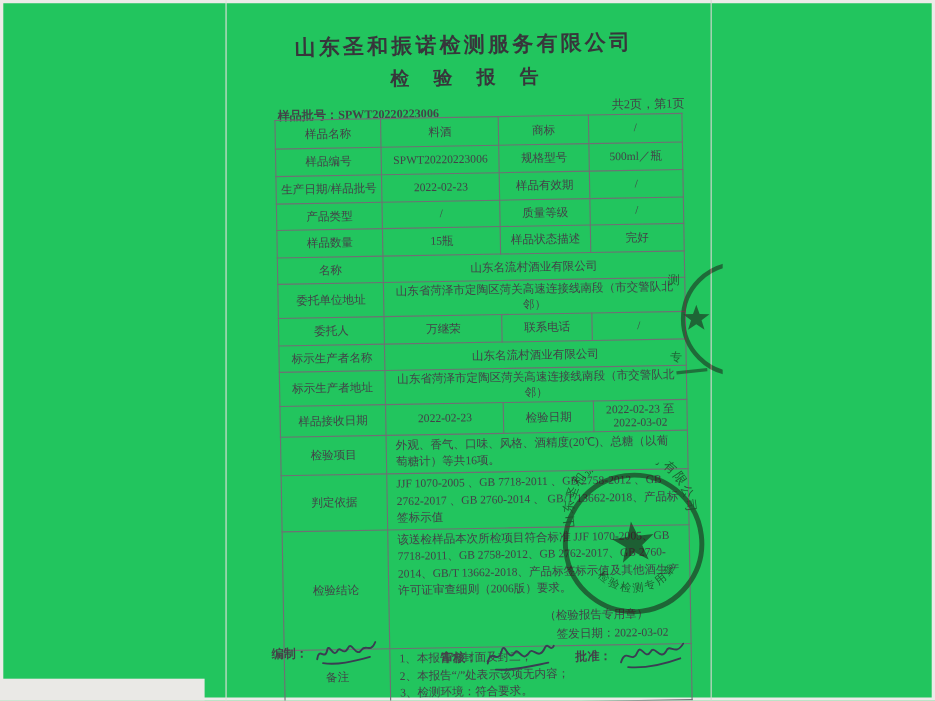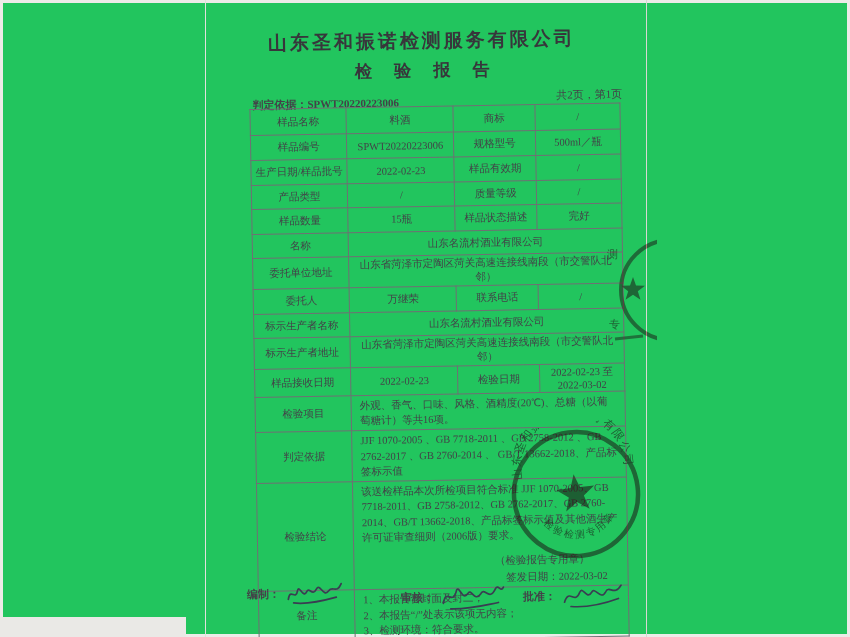--- a/index.html
+++ b/index.html
@@ -38,21 +38,21 @@
 
 <div class="scan">
   <div class="edge edge-l"></div>
   <div class="edge edge-r"></div>
   <div class="artifact"></div>
 
   <div class="doc">
     <div class="company">山东圣和振诺检测服务有限公司</div>
     <div class="doc-title">检 验 报 告</div>
     <div class="meta-row">
-      <span>判定依据：</span><span>SPWT20220223006</span>
+      <span>样品批号：</span><span>SPWT20220223006</span>
     </div>
     <div class="pages">共2页，第1页</div>
 
     <table class="report">
       <colgroup>
           <col style="width:26%">
           <col style="width:29%">
           <col style="width:22%">
           <col style="width:23%">
         </colgroup>

